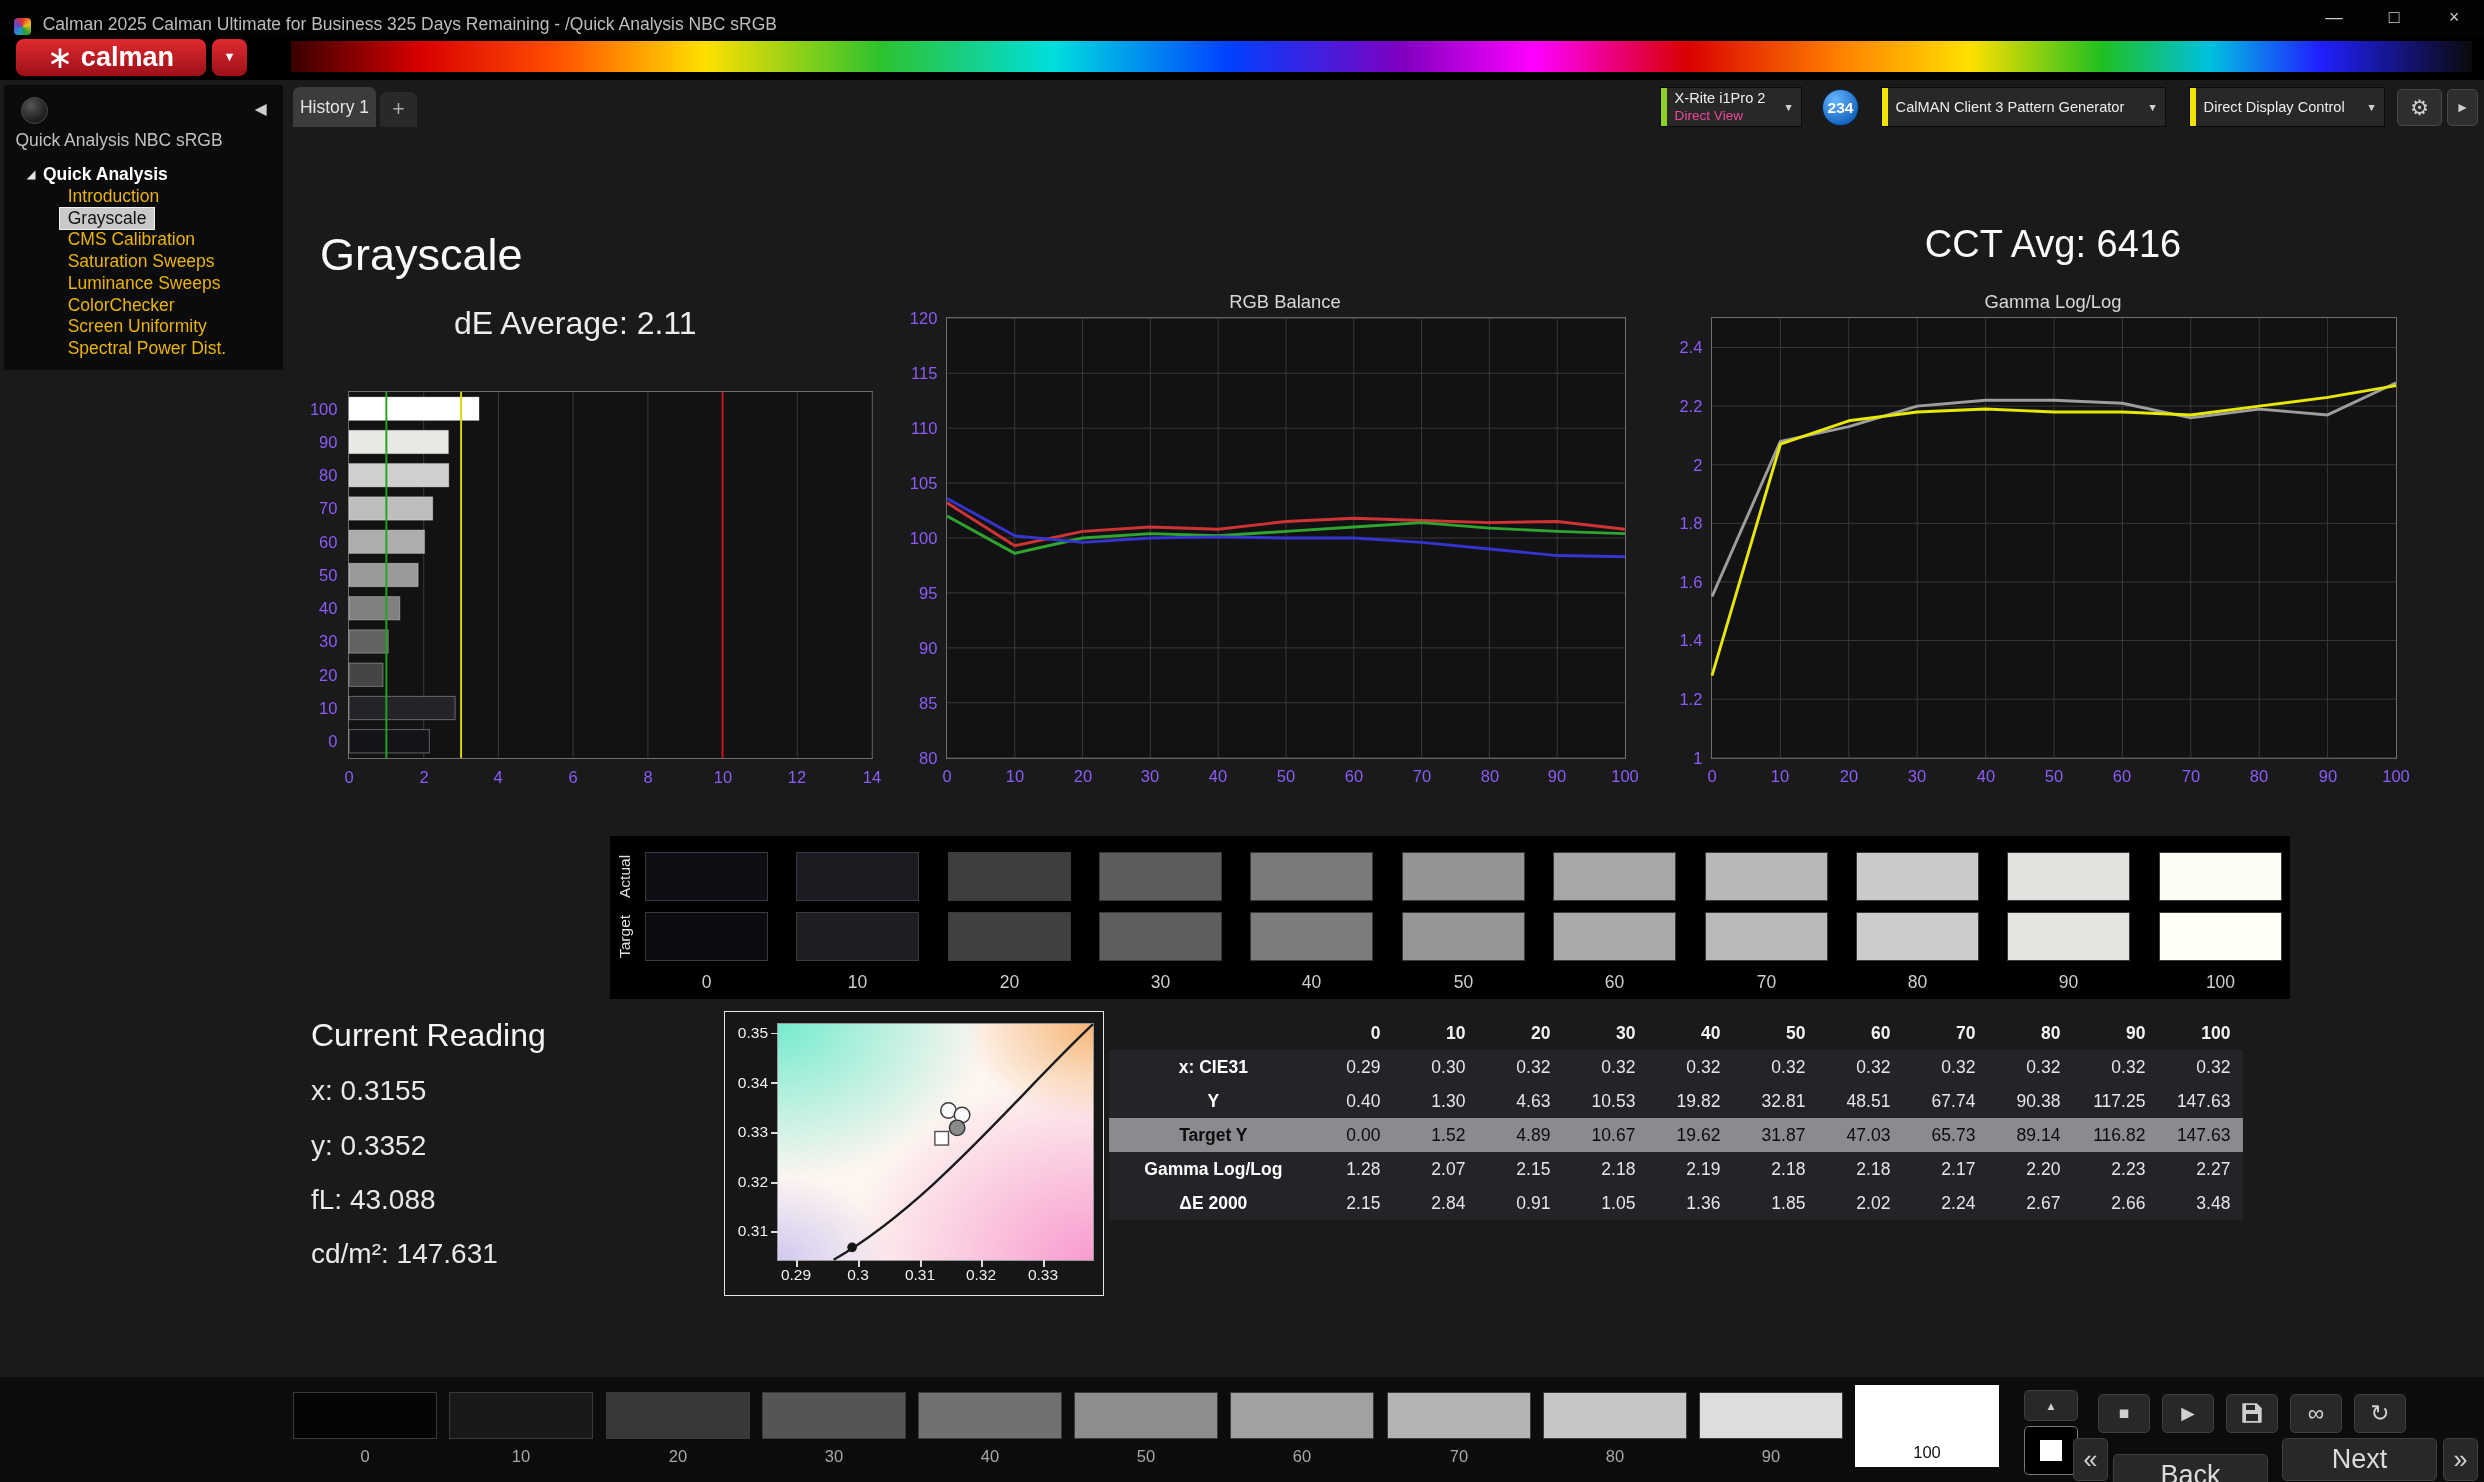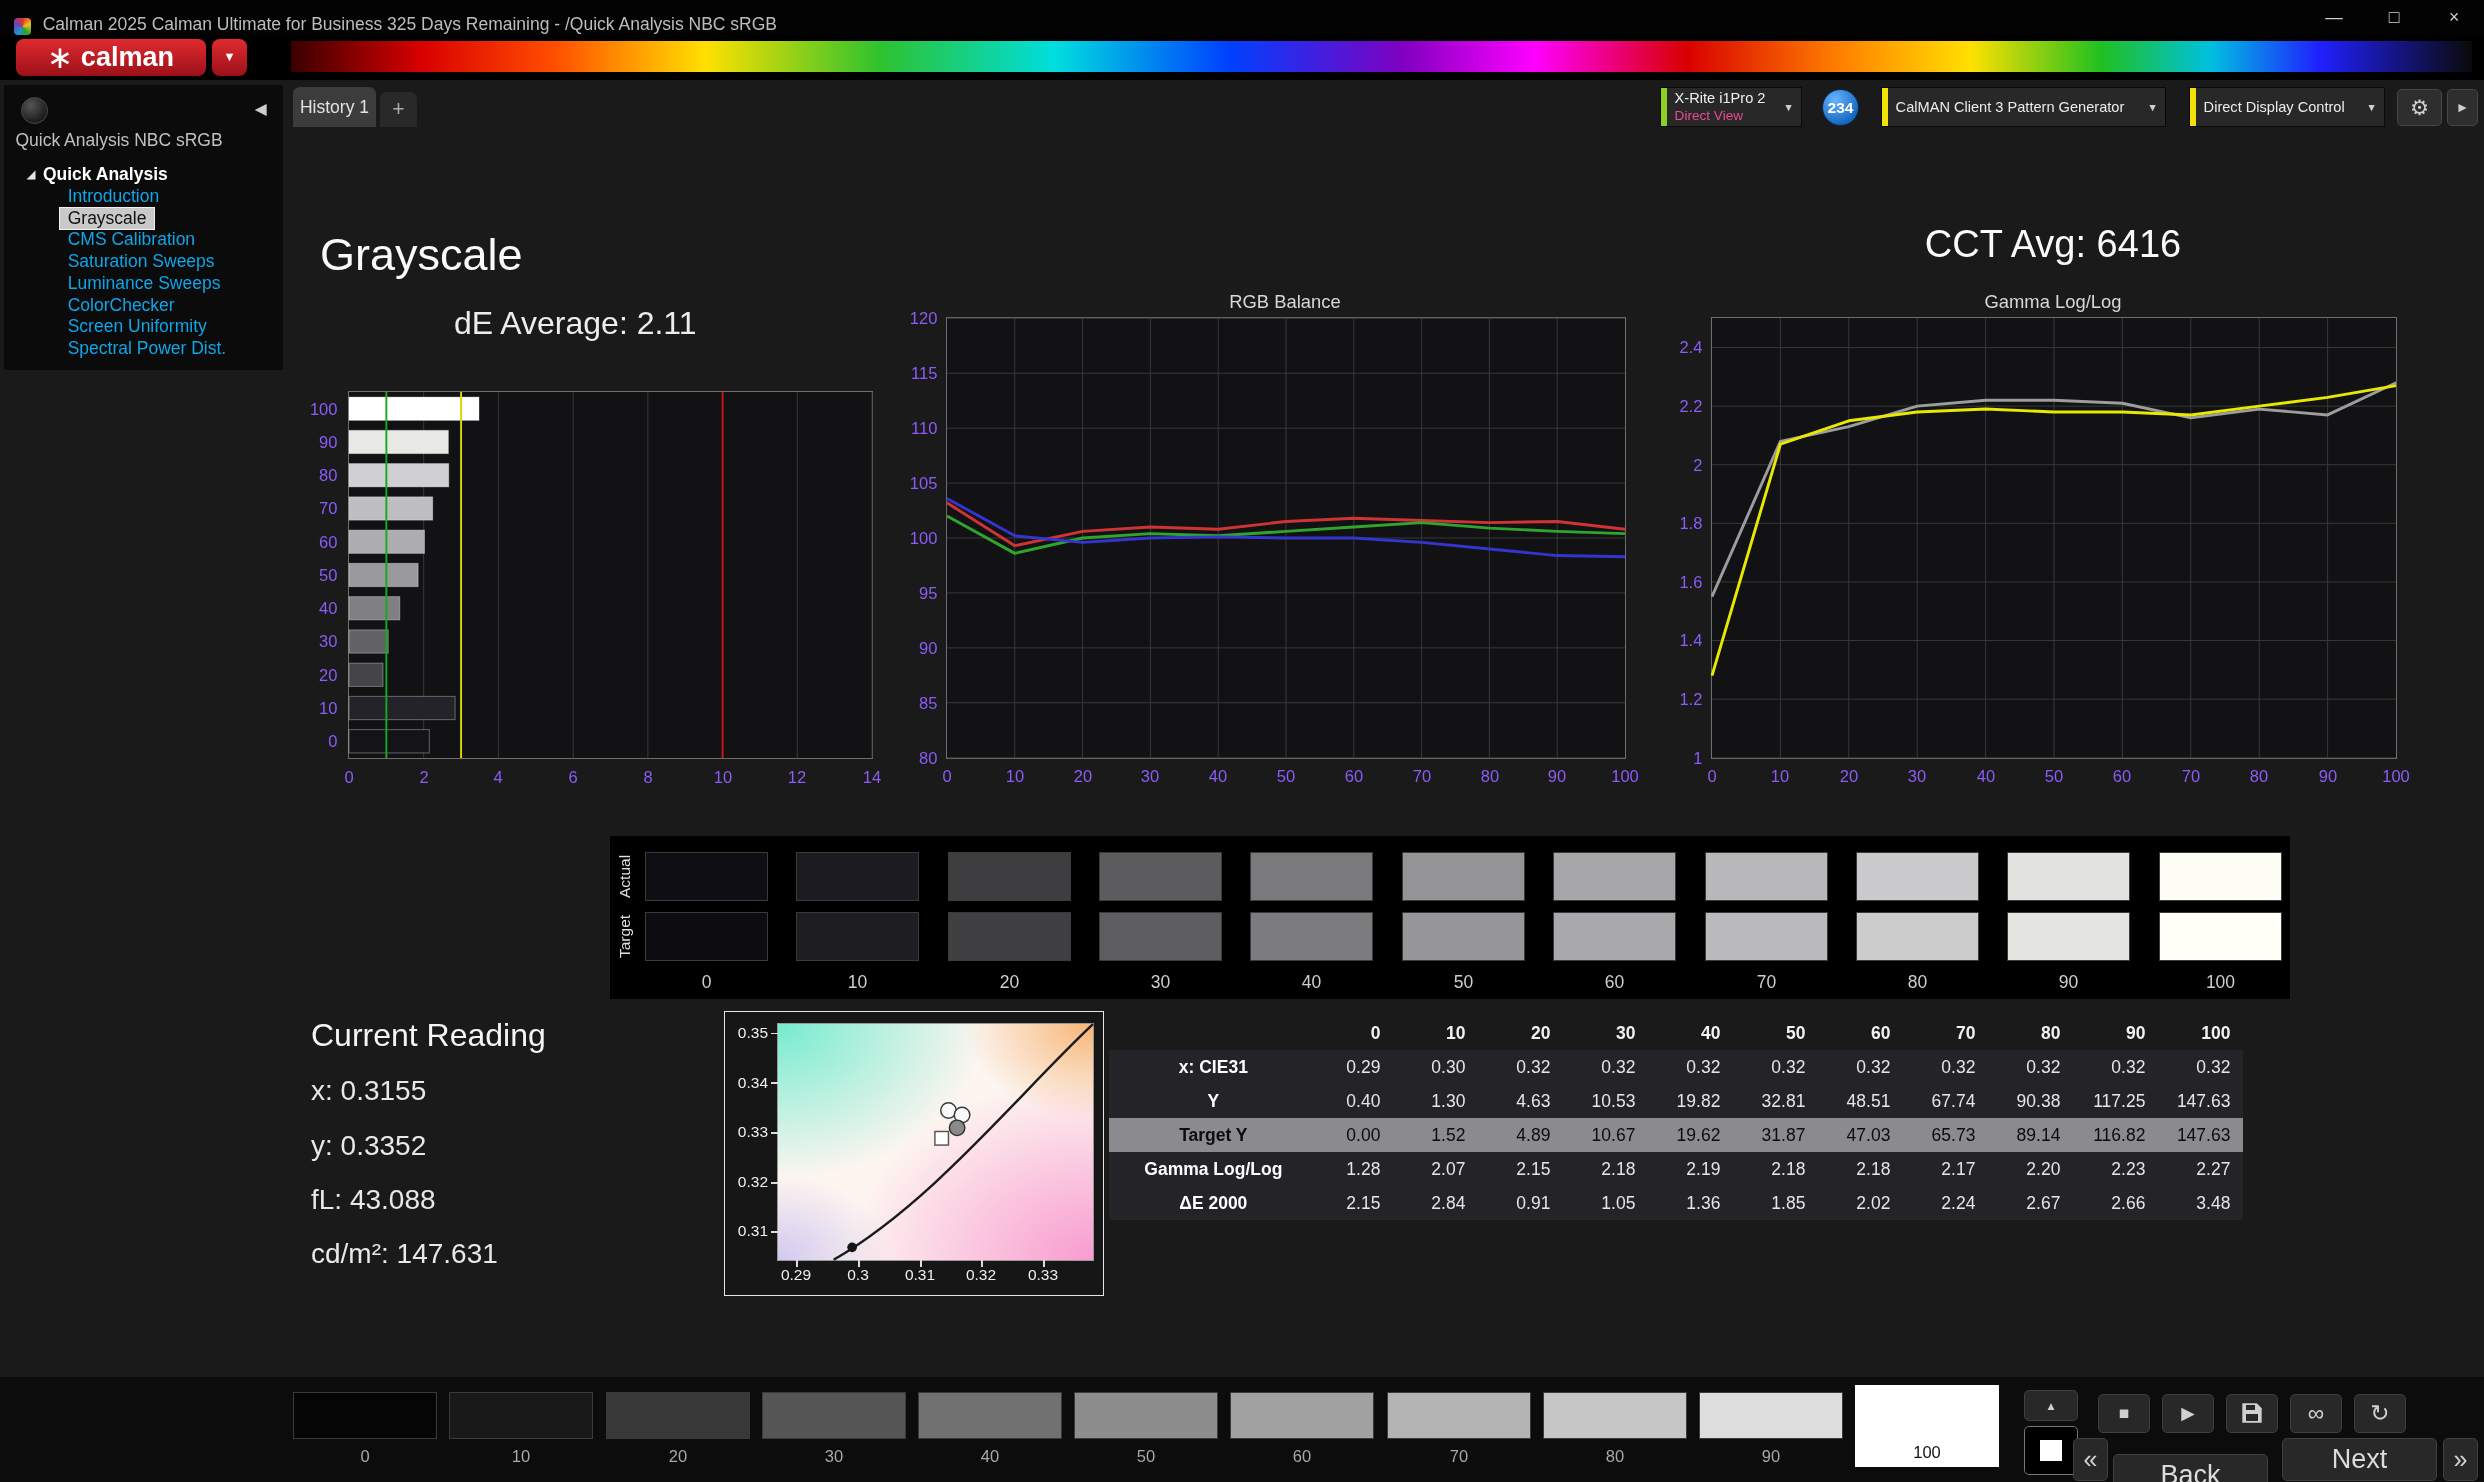--- a/index.html
+++ b/index.html
@@ -35,21 +35,21 @@
   .sb-circle{position:absolute;left:17.5px;top:11.6px;width:25px;height:25px;border-radius:50%;
              background:radial-gradient(circle at 35% 30%,#555,#1d1d1d 70%);border:1px solid #4a4a4a;}
   .sb-collapse{position:absolute;right:9.7px;top:11.6px;width:25px;height:25px;color:#cfcfcf;
              font-size:15.5px;display:flex;align-items:center;justify-content:center;}
   .sb-title{position:absolute;left:11.6px;top:45px;font-size:17.5px;color:#c0c0c0;}
   .tree-root{position:absolute;left:23px;top:78px;height:23px;font-size:17.5px;font-weight:700;
              color:#fff;display:flex;align-items:center;gap:7.8px;}
   .tree-root .tri{font-size:10.7px;color:#e5e5e5;}
   .tree-items{position:absolute;left:0;top:101px;width:279px;}
   .tree-item{position:absolute;left:56px;height:21.3px;line-height:21.3px;font-size:17.5px;
-             color:#0ea5e9;padding:0 7.8px;white-space:nowrap;}
+             color:#eab308;padding:0 7.8px;white-space:nowrap;}
   .tree-item.selected{background:#c9c9c9;color:#111;outline:1px solid #f0f0f0;}
 
   
   .tab{position:absolute;top:87px;height:40px;background:#3c3c3c;color:#e2e2e2;font-size:17.5px;
        display:flex;align-items:center;justify-content:center;border-radius:6.8px 6.8px 0 0;}
   .tab.plus{background:#292929;color:#aaa;font-size:21.3px;}
 
   
   .meter-dd{position:absolute;top:87px;height:40px;background:#282828;border:1px solid #0a0a0a;
             box-sizing:border-box;display:flex;align-items:center;}

